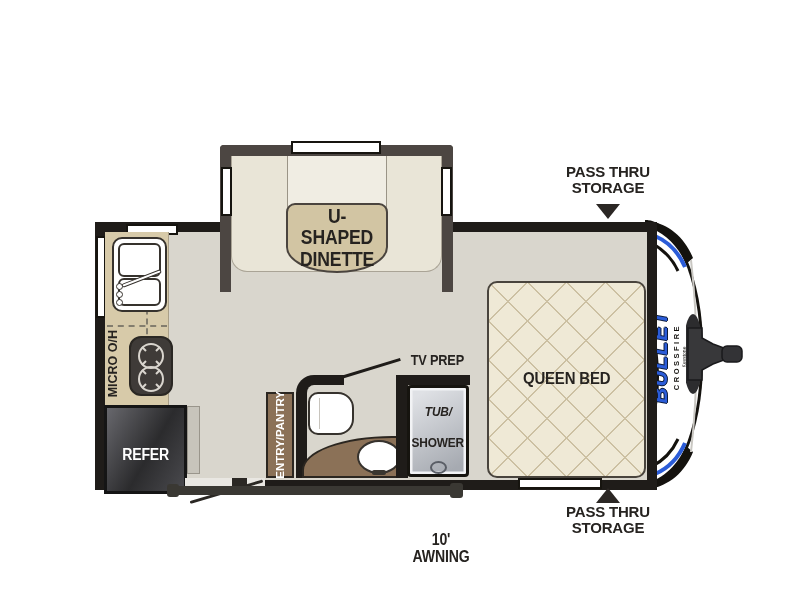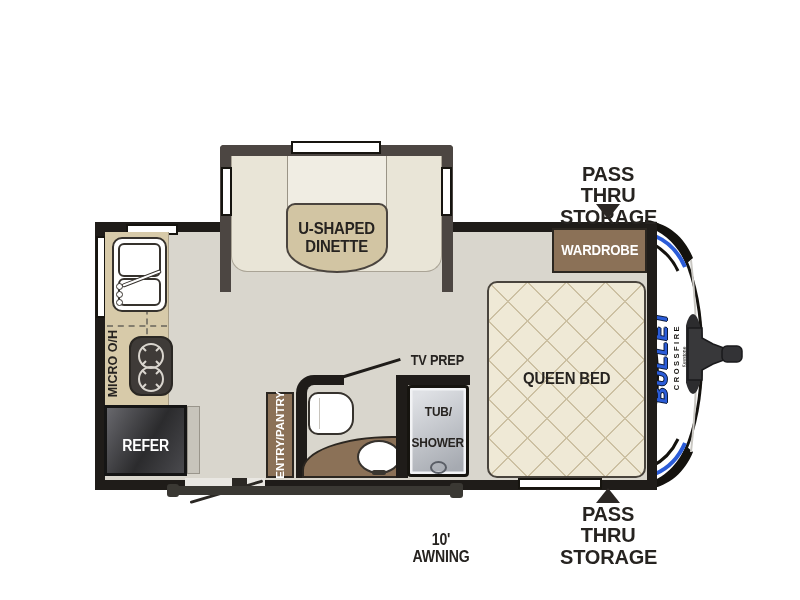--- a/index.html
+++ b/index.html
@@ -19,21 +19,21 @@
   
   .slide{left:220px;top:145px;width:233px;height:147px;border:11px solid #4c4642;border-bottom:none;
          background:#d9d6cd;border-radius:4px 4px 0 0;}
   .cushion{left:231px;top:156px;width:211px;height:116px;background:#e9e5d7;
            border:1px solid #aaa496;border-top:none;border-radius:0 0 16px 16px;}
   .dwell{left:287px;top:156px;width:100px;height:52px;background:#f0ede3;
          border-left:1.5px solid #9a9486;border-right:1.5px solid #9a9486;}
   .table{left:286px;top:203px;width:102px;height:70px;background:#d2c5a3;border:2px solid #4a443e;
          border-radius:9px 9px 50% 50%/9px 9px 26px 26px;display:flex;flex-direction:column;
          align-items:center;justify-content:center;}
-  .table .lbl{position:static;font-size:17px;}
+  .table .lbl{position:static;font-size:20px;}
 
   .win{background:#ffffff;border:2px solid #16140f;}
 
   
   .wardrobe{left:552px;top:228px;width:95px;height:45px;background:#8b7157;border:2.5px solid #2b2620;}
   .wardrobe .lbl{position:static;color:#fff;font-size:15px;}
   .bed{left:487px;top:281px;width:159px;height:197px;background:#efe9d6;border:2px solid #49443d;border-radius:10px;
        background-image:repeating-linear-gradient(45deg,transparent 0 26px,#ccc0a2 26px 27.5px),
                         repeating-linear-gradient(-45deg,transparent 0 26px,#ccc0a2 26px 27.5px);}
   .bed .lbl{position:static;font-size:17px;}
@@ -44,21 +44,21 @@
   .dashh{left:107px;top:325px;width:60px;height:0;border-top:2px dashed #837d6e;}
   .sink{left:112px;top:237px;width:55px;height:75px;background:#fff;border:2px solid #36322d;border-radius:10px;}
   .basin{position:absolute;background:#fff;border:2px solid #36322d;border-radius:6px;left:4px;right:4px;}
   .b1{top:4px;height:30px;} .b2{bottom:4px;height:24px;}
   .faucet{left:122px;top:284px;width:42px;height:4px;background:#fff;border:1.5px solid #36322d;
           border-radius:2px;transform:rotate(-21deg);transform-origin:left center;}
   .fdot{position:absolute;width:5px;height:5px;border:1.2px solid #36322d;border-radius:50%;background:#fff;}
   .micro{left:103px;top:328px;width:22px;height:72px;}
   .micro .lbl{position:static;font-size:12.5px;writing-mode:vertical-rl;transform:rotate(180deg);letter-spacing:0;}
   .stove{left:129px;top:336px;width:44px;height:60px;background:#3f3b38;border-radius:12px;border:2px solid #2a2723;}
-  .refer{left:104px;top:405px;width:83px;height:71px;border:3px solid #151515;
+  .refer{left:104px;top:405px;width:83px;height:89px;border:3px solid #151515;
          background:linear-gradient(120deg,#68686d 0%,#2b2b2d 55%,#4a4a4e 100%);}
   .refer .lbl{position:static;color:#fff;font-size:16px;padding-top:10px;}
   .rside{left:187px;top:406px;width:13px;height:68px;background:#c7c4bb;border:1px solid #99958b;}
 
   
   .epantry{left:266px;top:392px;width:28px;height:86px;background:#8b7157;border:2px solid #2b2620;}
   .epantry .lbl{position:static;color:#fff;font-size:11.5px;writing-mode:vertical-rl;transform:rotate(180deg);letter-spacing:0;}
   .bathwall{left:296px;top:375px;width:48px;height:103px;border-left:11px solid #1f1c19;
             border-top:10px solid #1f1c19;border-top-left-radius:18px;}
   .tvline{left:341px;top:376px;width:62px;height:2.5px;background:#1f1c19;
@@ -83,21 +83,21 @@
   .doorgap{left:185px;top:478px;width:80px;height:12px;background:#e9e7e2;}
   .doorswing{left:190px;top:501px;width:76px;height:3px;background:#2b2824;border-radius:2px;
              transform:rotate(-16.5deg);transform-origin:left center;}
   .doorstep{left:232px;top:478px;width:15px;height:14px;background:#2b2824;}
   .awnbar{left:167px;top:486px;width:296px;height:9px;background:#3a3833;border-radius:4px;}
   .awncapL{left:167px;top:484px;width:12px;height:13px;background:#3a3833;border-radius:3px;}
   .awncapR{left:450px;top:483px;width:13px;height:15px;background:#3a3833;border-radius:3px;}
   .awnlbl{left:398px;top:496px;width:86px;font-size:16px;margin-top:35px;}
 
   
-  .pt{width:96px;font-size:20px;}
+  .pt{width:96px;font-size:15px;}
   .pt-top{left:560px;top:164px;}
   .pt-bot{left:560px;top:504px;}
   .arrow-down{left:596px;top:204px;width:0;height:0;border-left:12px solid transparent;
               border-right:12px solid transparent;border-top:15px solid #2b2724;}
   .arrow-up{left:596px;top:488px;width:0;height:0;border-left:12px solid transparent;
             border-right:12px solid transparent;border-bottom:15px solid #2b2724;}
 
   
   .cap{left:645px;top:220px;width:58px;height:270px;background:#fff;border:3px solid #14120e;
        border-radius:0 60px 60px 0/0 132px 132px 0;}
@@ -148,23 +148,20 @@
     <span class="lbl"><span class="cnd">DINETTE</span></span>
   </div>
   <div class="abs win" style="left:291px;top:141px;width:90px;height:13px;"></div>
   <div class="abs win" style="left:221px;top:167px;width:11px;height:49px;"></div>
   <div class="abs win" style="left:441px;top:167px;width:11px;height:49px;"></div>
 
   <div class="abs win" style="left:126px;top:224px;width:52px;height:11px;"></div>
   <div class="abs win" style="left:96px;top:236px;width:10px;height:82px;"></div>
   <div class="abs win" style="left:518px;top:478px;width:84px;height:11px;"></div>
 
-  <div class="abs wardrobe vflex">
-    <span class="lbl"><span class="cnd">WARDROBE</span></span>
-  </div>
   <div class="abs bed vflex">
     <span class="lbl"><span class="cnd">QUEEN BED</span></span>
   </div>
 
   <div class="abs counter"></div>
   <div class="abs dashv"></div>
   <div class="abs dashh"></div>
   <div class="abs sink">
     <div class="basin b1"></div>
     <div class="basin b2"></div>
@@ -198,21 +195,21 @@
   <div class="lbl tvprep"><span class="cnd">TV PREP</span></div>
   <div class="abs toilet">
     <div class="tline"></div>
   </div>
   <div class="abs vanity"></div>
   <div class="abs vsink"></div>
   <div class="abs vfaucet"></div>
   <div class="abs tubwall-t"></div>
   <div class="abs tubwall-l"></div>
   <div class="abs tub">
-    <span class="lbl" style="margin-top:17px;"><span class="cnd">TUB/</span></span>
+    <span class="lbl" style="margin-top:17px;font-style:italic;"><span class="cnd">TUB/</span></span>
     <span class="lbl"><span class="cnd">SHOWER</span></span>
     <div class="drain"></div>
   </div>
 
   <div class="abs doorgap"></div>
   <div class="abs doorstep"></div>
   <div class="abs doorswing"></div>
   <div class="abs awncapL"></div>
   <div class="abs awncapR"></div>
   <div class="abs awnbar"></div>

